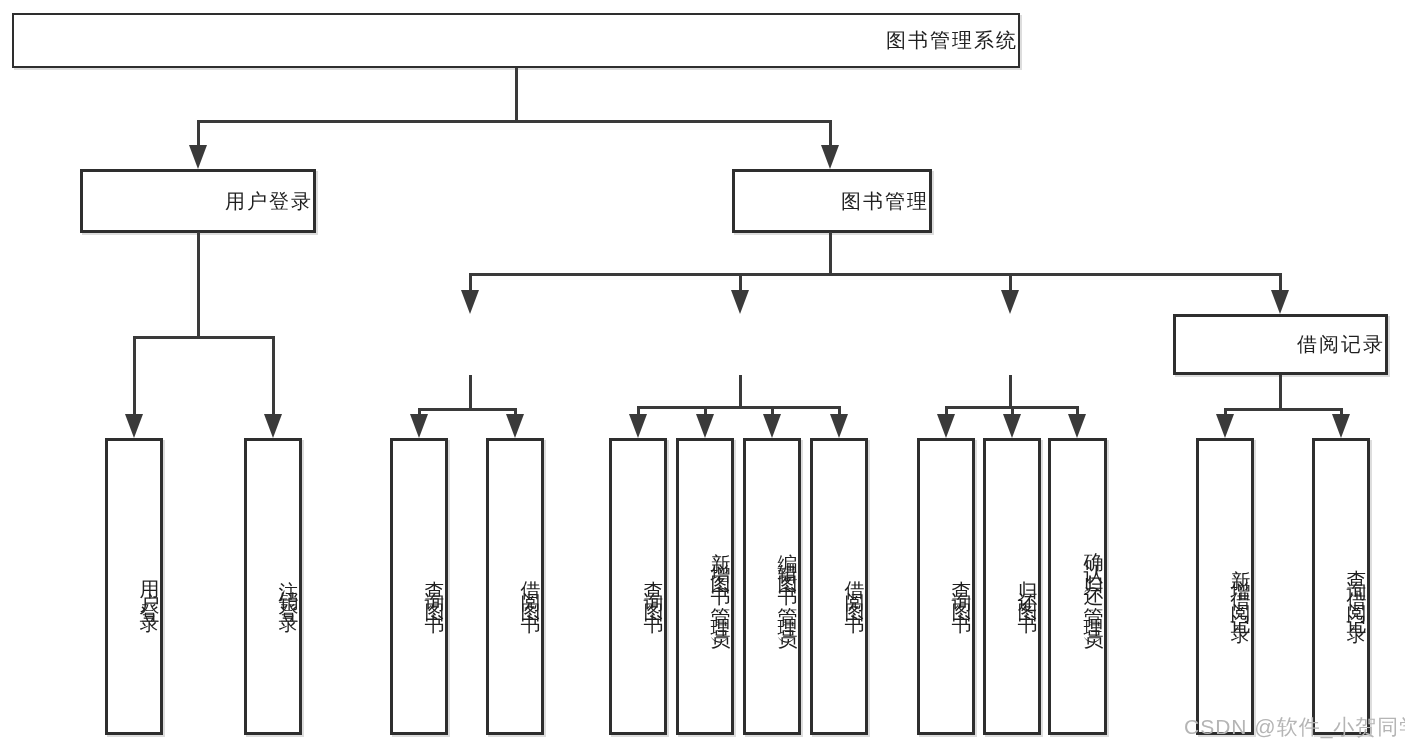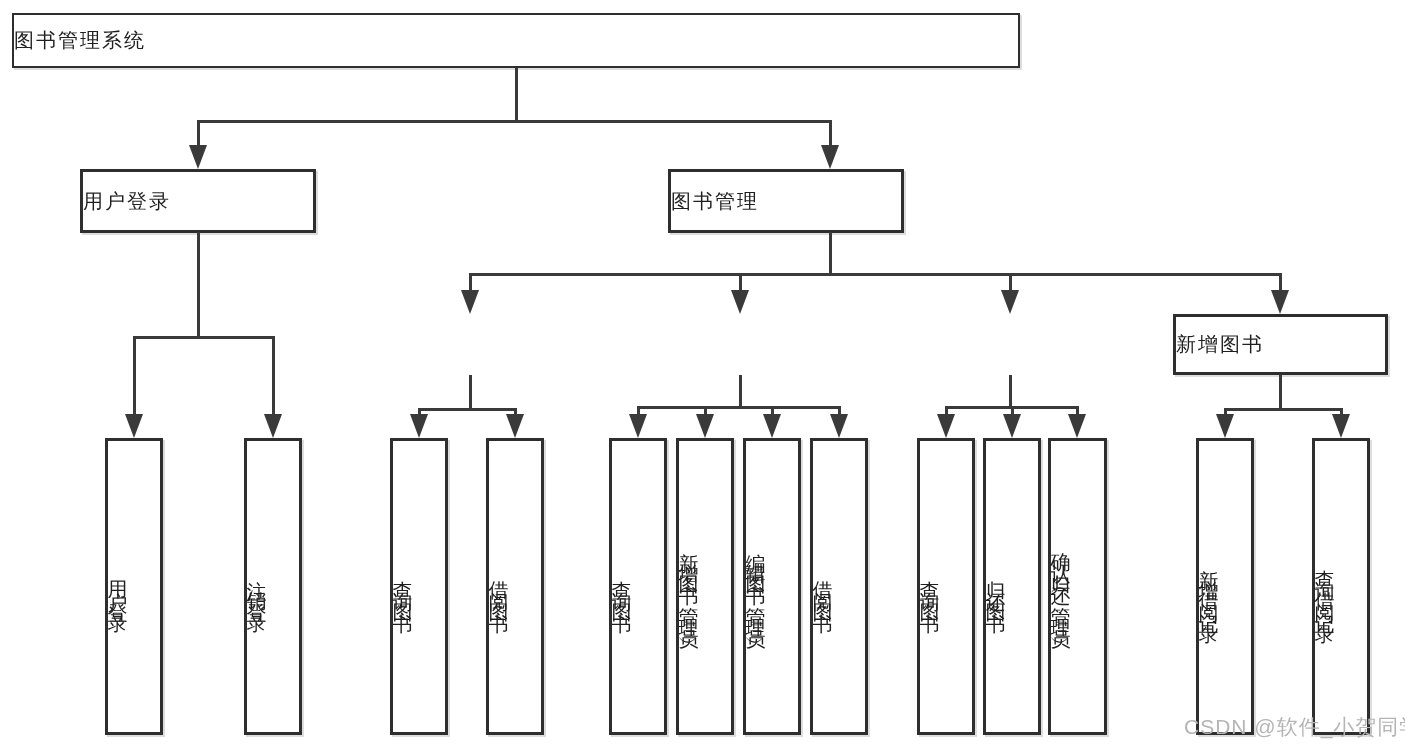--- a/index.html
+++ b/index.html
@@ -6,21 +6,21 @@
   .canvas {
     position:relative; width:1405px; height:747px;
     background:var(--background,#ffffff);
     font-family:"Liberation Sans", sans-serif;
     overflow:hidden;
   }
   .node {
     position:absolute; box-sizing:border-box;
     border:3px solid var(--border,#2e2e2e);
     background:#ffffff;
-    display:flex; align-items:center; justify-content:flex-start;
+    display:flex; align-items:center; justify-content:flex-end;
     color:var(--text,#1f1f1f);
     box-shadow:2px 2px 0 rgba(120,120,120,0.25);
   }
   .node.root { border-width:2px; }
   .hnode span { font-size:20px; letter-spacing:2px; white-space:nowrap; }
   .vnode span {
     writing-mode:vertical-rl; text-orientation:mixed;
     font-size:20px; letter-spacing:11px; line-height:1;
   }
   .hl, .vl { position:absolute; background:var(--line,#3a3a3a); }
@@ -43,26 +43,26 @@
 
 <div class="canvas">
 
   <div class="node root hnode" style="left:12px;top:13px;width:1008px;height:55px">
     <span>图书管理系统</span>
   </div>
 
   <div class="node hnode" style="left:80px;top:169px;width:236px;height:64px">
     <span>用户登录</span>
   </div>
-  <div class="node hnode" style="left:668px;top:169px;width:236px;height:64px">
+  <div class="node hnode" style="left:732px;top:169px;width:200px;height:64px">
     <span>图书管理</span>
   </div>
 
   <div class="node hnode" style="left:1173px;top:314px;width:215px;height:61px">
-    <span>新增图书</span>
+    <span>借阅记录</span>
   </div>
 
   <div class="node vnode" style="left:105px;top:438px;width:58px;height:297px">
     <span>用户登录</span>
   </div>
   <div class="node vnode" style="left:244px;top:438px;width:58px;height:297px">
     <span>注销登录</span>
   </div>
 
   <div class="node vnode" style="left:390px;top:438px;width:58px;height:297px">

